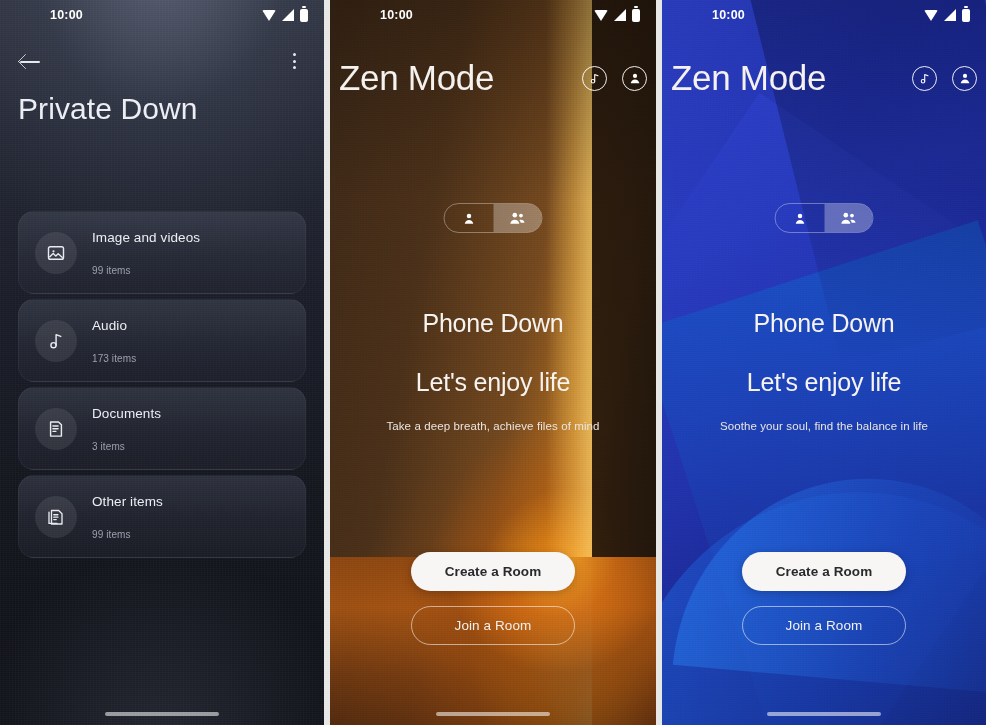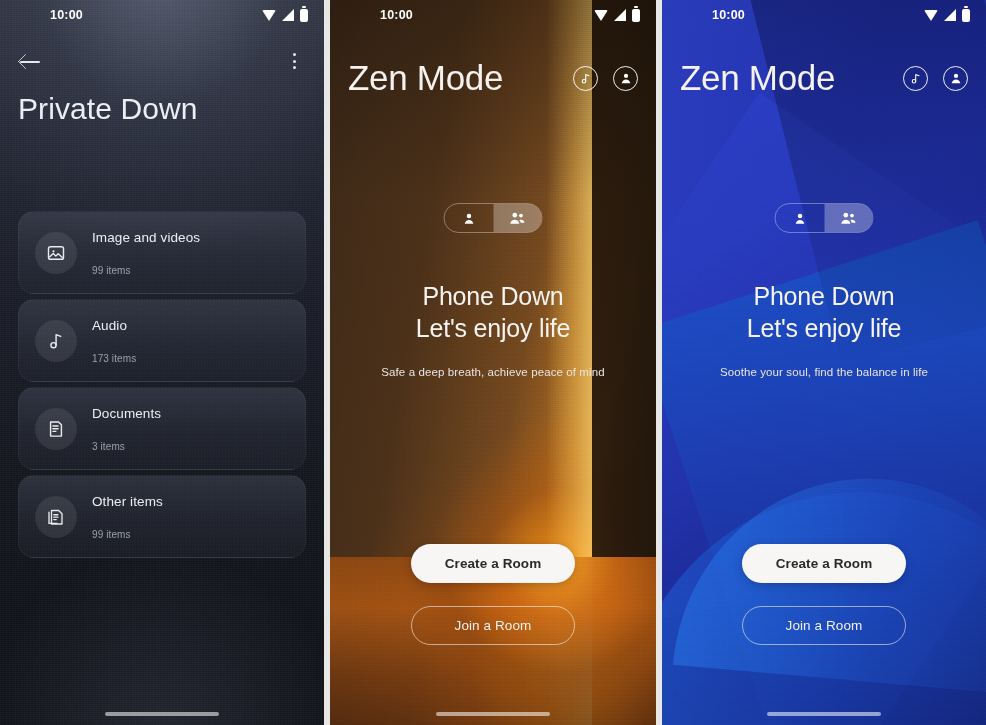--- a/index.html
+++ b/index.html
@@ -131,21 +131,21 @@
     margin-right: 15px;
   }
   .safe-ic svg { display: block; }
   .safe-txt { display: flex; flex-direction: column; gap: 20px; }
   .safe-name { font-size: 13.5px; color: #eceef3; letter-spacing: .1px; }
   .safe-sub  { font-size: 10px; color: #9ba0ad; letter-spacing: .1px; }
 
   
   .zen-head {
     position: absolute; top: 50px; left: 0; right: 0; height: 56px;
-    display: flex; align-items: center; padding: 0 18px; z-index: 10;
+    display: flex; align-items: center; padding: 0 9px; z-index: 10;
   }
   .zen-title {
     font-size: 35px; font-weight: 300; color: #f4f1ee; letter-spacing: -.3px;
   }
   .zen-acts { margin-left: auto; display: flex; align-items: center; gap: 15px; }
   .circ-ic {
     width: 25px; height: 25px; border-radius: 50%;
     border: 1.5px solid rgba(255,255,255,.92);
     display: flex; align-items: center; justify-content: center;
     cursor: pointer; flex: none;
@@ -163,28 +163,29 @@
   }
   .seg.on { background: rgba(255,255,255,.30); }
 
   .zen-hero {
     position: absolute; top: 280px; left: 0; right: 0; z-index: 10;
     text-align: center;
   }
   .hero-l1, .hero-l2 {
     font-size: 25px; font-weight: 300; color: #f6f3f0; letter-spacing: -.2px;
     line-height: 1.28;
+    margin-top: 27px;
   }
   .hero-sub {
     margin-top: 22px; font-size: 11.5px; color: #eae5e0; letter-spacing: .1px;
   }
 
   .zen-btns {
     position: absolute; bottom: 80px; left: 0; right: 0; z-index: 10;
-    display: flex; flex-direction: column; align-items: center; gap: 23px;
+    display: flex; flex-direction: column; align-items: center; gap: 15px;
   }
   .btn-fill {
     width: 164px; height: 39px; border-radius: 22px;
     background: #f7f6f4; color: #2a2a2c;
     display: flex; align-items: center; justify-content: center;
     font-size: 13.5px; font-weight: bold; letter-spacing: .1px;
     box-shadow: 0 2px 10px rgba(0,0,0,.22); cursor: pointer;
   }
   .btn-out {
     width: 164px; height: 39px; border-radius: 22px;
@@ -414,21 +415,21 @@
           <circle cx="16.6" cy="8.8" r="2.5"></circle>
           <path d="M2.4 19.6c.5-3.4 2.9-5.3 6-5.3s5.5 1.9 6 5.3z"></path>
           <path d="M14.4 14.6c.7-.3 1.5-.4 2.3-.4 2.4 0 4.3 1.5 4.7 4.2h-5.2c-.1-1.5-.7-2.8-1.8-3.8z"></path>
         </svg>
       </div>
     </div>
 
     <div class="zen-hero">
       <div class="hero-l1">Phone Down</div>
       <div class="hero-l2">Let's enjoy life</div>
-      <div class="hero-sub">Safe a deep breath, achieve peace of mind</div>
+      <div class="hero-sub">Take a deep breath, achieve files of mind</div>
     </div>
 
     <div class="zen-btns">
       <div class="btn-fill">Create a Room</div>
       <div class="btn-out">Join a Room</div>
     </div>
 
     <div class="home-ind"></div>
   </div>
 

